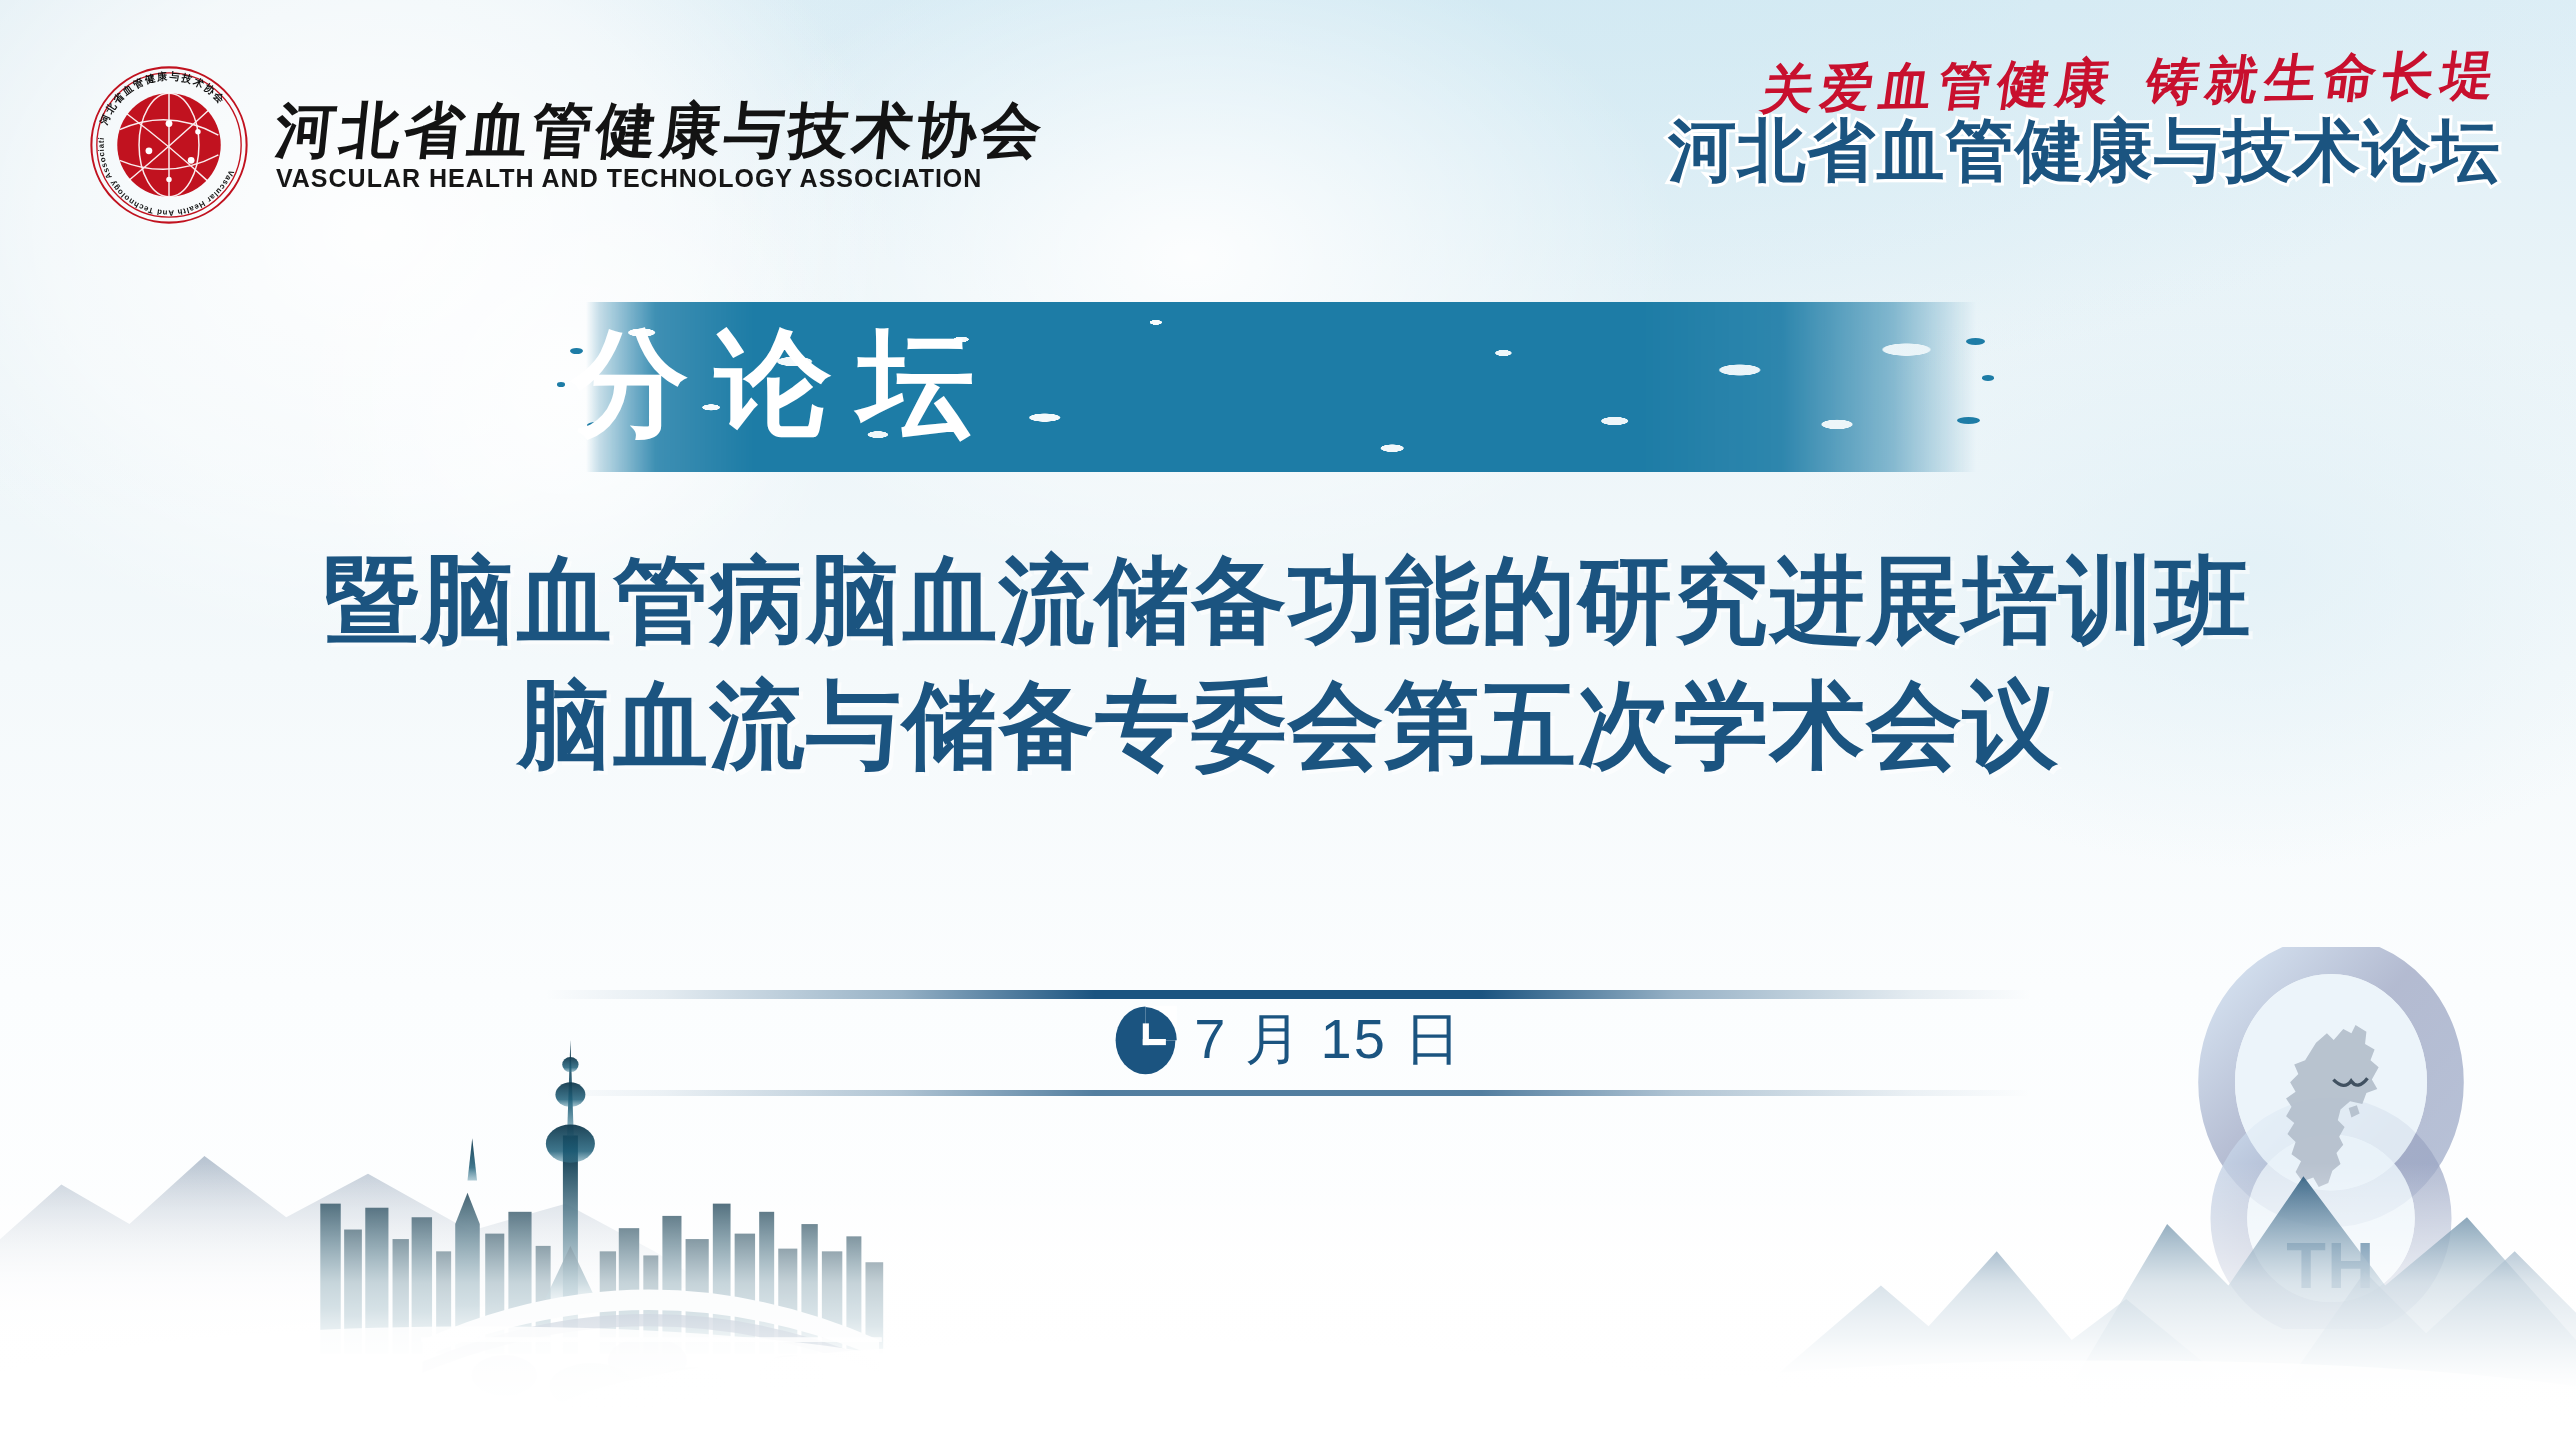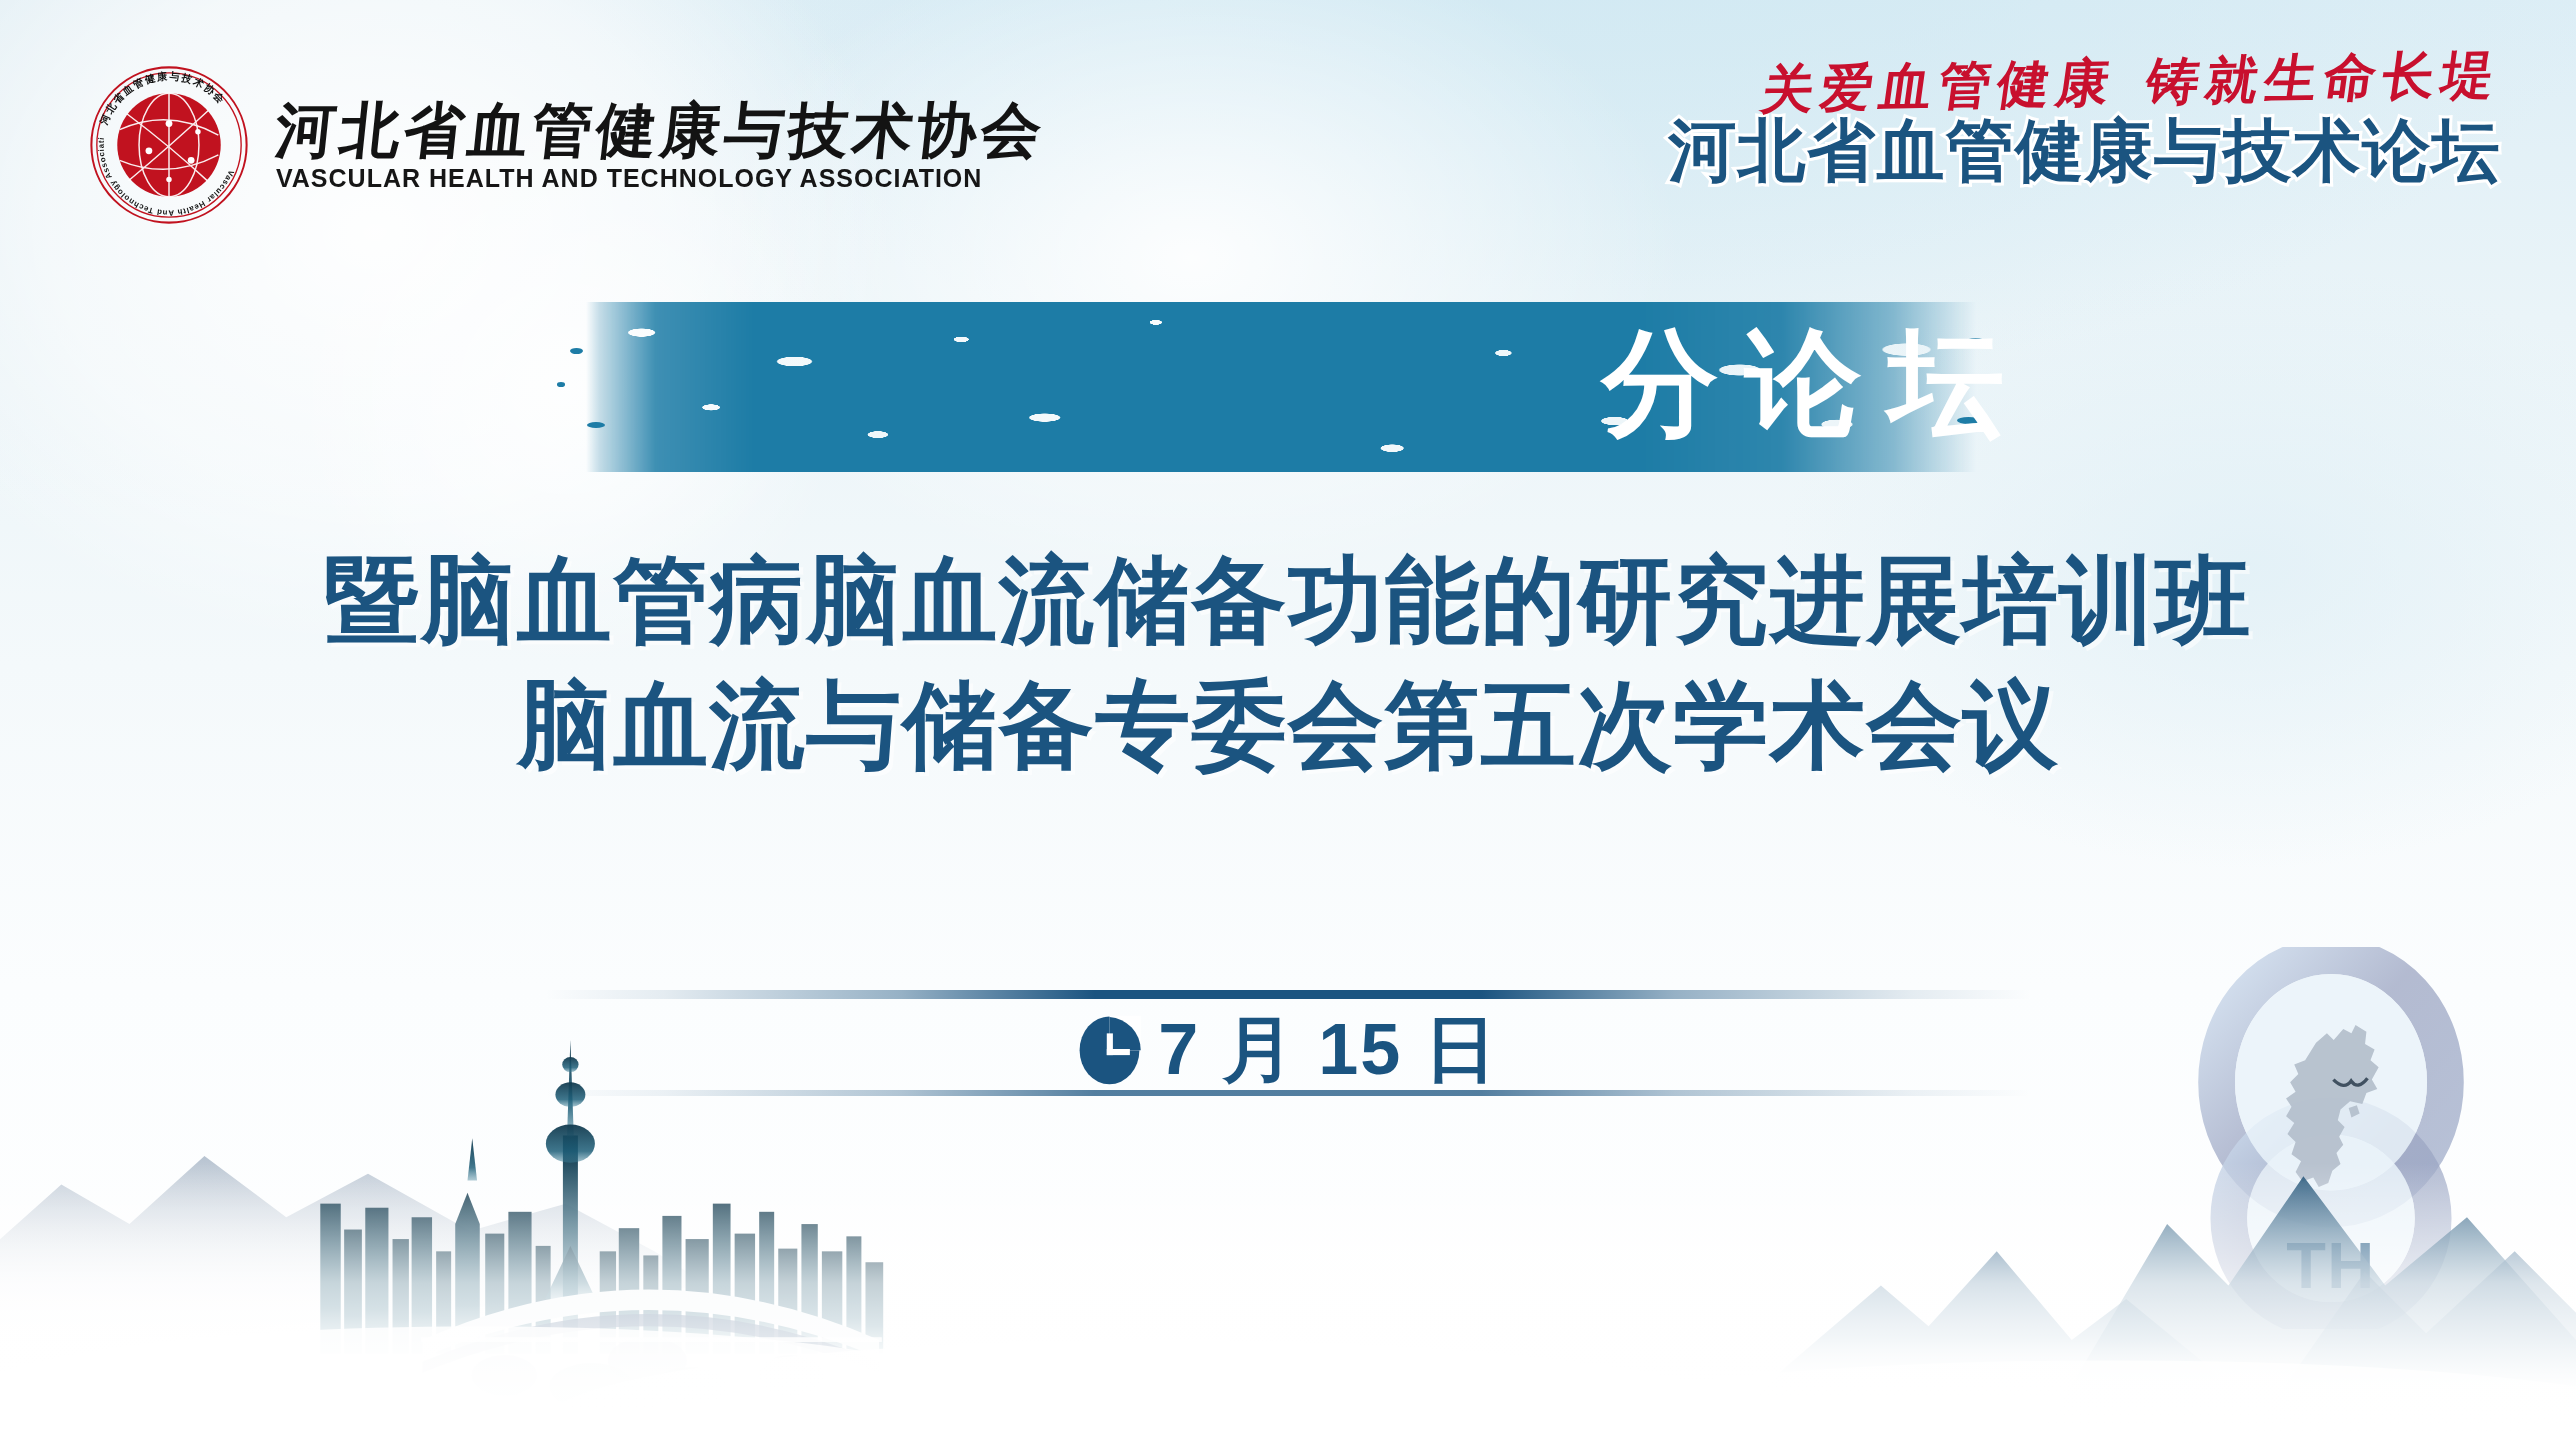--- a/index.html
+++ b/index.html
@@ -79,21 +79,21 @@
       radial-gradient(ellipse 27px 8.2px at 74% 70%, transparent 48%, #000 52%),
       radial-gradient(ellipse 41px 11px at 83% 40%, transparent 48%, #000 52%),
       radial-gradient(ellipse 31px 9.5px at 90% 72%, transparent 48%, #000 52%),
       radial-gradient(ellipse 48px 12.3px at 95% 28%, transparent 48%, #000 52%),
       linear-gradient(90deg, transparent 0%, rgba(0,0,0,.25) 1%, rgba(0,0,0,.85) 5%, #000 12%, #000 76%, rgba(0,0,0,.92) 86%, rgba(0,0,0,.5) 94%, transparent 100%);
     -webkit-mask-composite:source-in;
     mask-composite:intersect;
   }
   .brush-speck{position:absolute;background:#1d7ca6;border-radius:50%;}
   .brush-text{
-    position:absolute;left:0;right:0;top:37px;text-align:right;
+    position:absolute;left:0;right:0;top:37px;text-align:left;
     font-size:116px;font-weight:900;color:#ffffff;letter-spacing:27px;
     text-indent:27px;line-height:1.25;
     font-family:"DejaVu Sans","Liberation Sans",sans-serif;
   }
 
   
   .title{position:absolute;left:0;right:0;top:538px;text-align:center;}
   .title-line{
     font-size:95px;font-weight:900;color:#1b5480;letter-spacing:1.4px;
     line-height:1.32;white-space:nowrap;
@@ -107,21 +107,21 @@
     background:linear-gradient(90deg, rgba(27,84,128,0) 0%, rgba(27,84,128,.10) 8%, rgba(27,84,128,.45) 24%, #1b5480 37%, #1b5480 63%, rgba(27,84,128,.45) 76%, rgba(27,84,128,.10) 92%, rgba(27,84,128,0) 100%);
   }
   .rule-top{top:990px;}
   .rule-bot{top:1090px;height:6.1px;opacity:.75;}
   .meta{
     position:absolute;left:0;right:0;top:1002px;
     display:flex;justify-content:center;align-items:center;gap:82px;
   }
   .meta-item{display:flex;align-items:center;gap:17.7px;}
   .meta-text{
-    font-size:72px;font-weight:700;color:#1b5480;white-space:nowrap;letter-spacing:2px;
+    font-size:56px;font-weight:400;color:#1b5480;white-space:nowrap;letter-spacing:2px;
   }
 
   
   .eight{position:absolute;left:2188px;top:947px;width:286px;height:382px;}
   .eight svg{display:block;}
   .eight-th{
     position:absolute;left:0;right:0;bottom:26px;text-align:center;
     font-size:65px;font-weight:700;color:#1b5480;letter-spacing:1.4px;
   }
 

